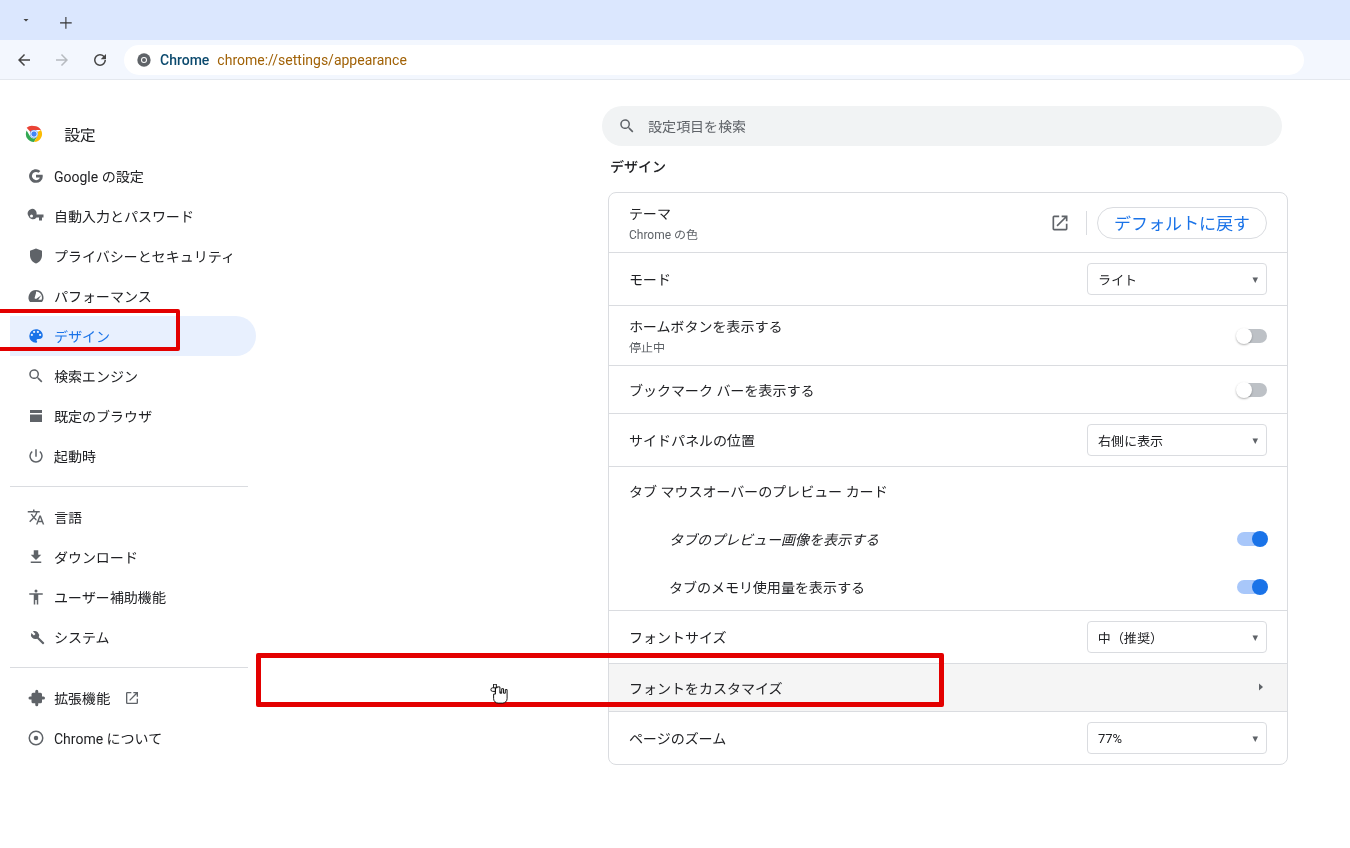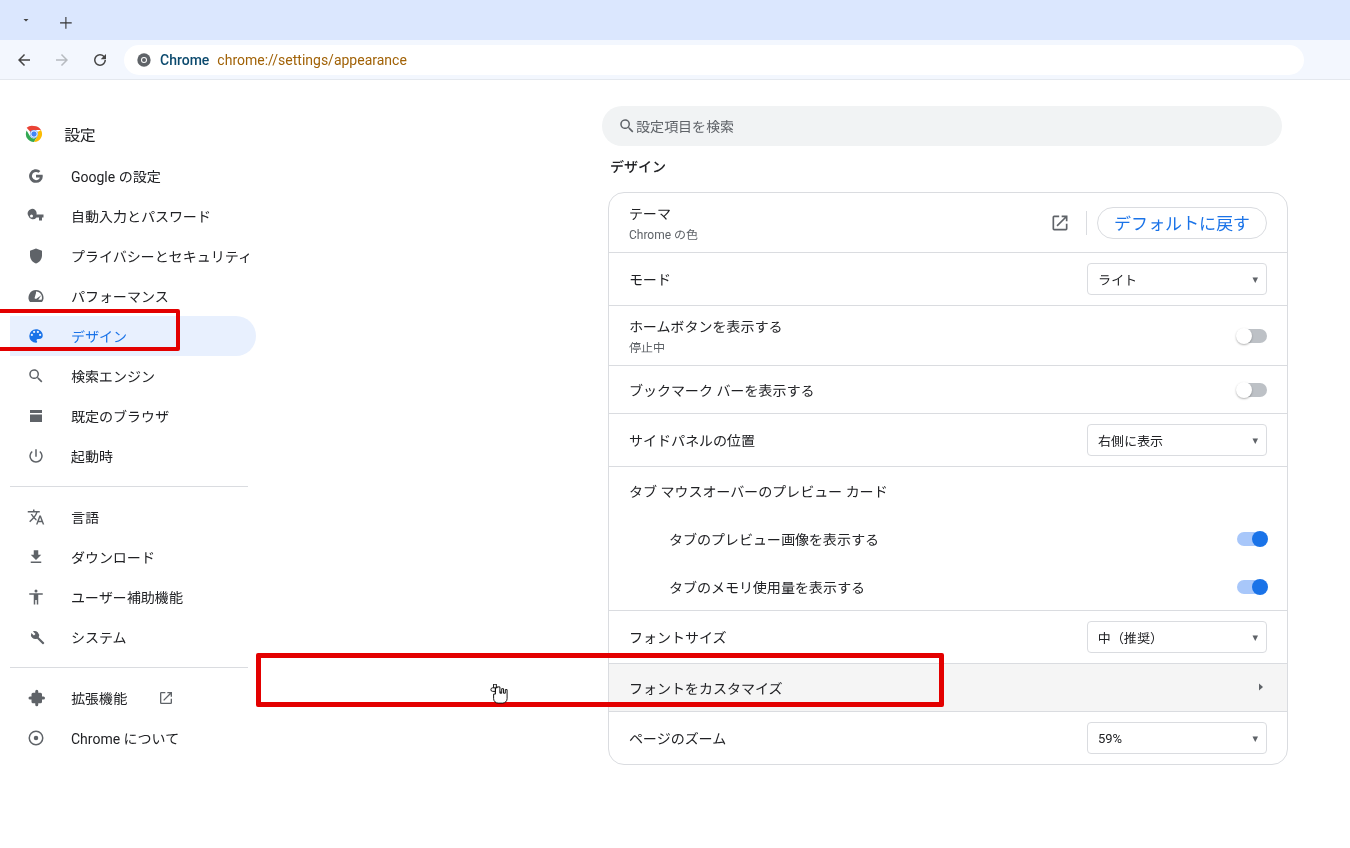--- a/index.html
+++ b/index.html
@@ -30,36 +30,36 @@
   .omnibox{flex:0 1 1180px;height:30px;background:#fff;border-radius:15px;display:flex;align-items:center;padding:0 12px;gap:8px;font-size:14px;}
   .omnibox .secure{display:flex;align-items:center;gap:6px;color:#0c4a6e;}
   .omnibox .secure svg{margin-right:2px;}
   .omnibox .url{color:#a16207;}
 
   
   .settings-header{display:flex;align-items:flex-end;height:66px;}
   .settings-header .brand{display:flex;align-items:center;gap:18px;padding-left:22px;width:334px;}
   .settings-header .brand-title{font-size:16px;color:var(--text);}
   .search-wrap{flex:0 0 680px;margin-left:268px;}
-  .search{background:var(--search-bg);border-radius:20px;height:40px;display:flex;align-items:center;padding:0 16px;color:var(--muted);font-size:14px;}
+  .search{background:var(--search-bg);border-radius:20px;height:40px;display:flex;align-items:center;padding:0 16px;gap:12px;color:var(--muted);font-size:14px;}
 
   
   .content{display:flex;}
   .sidebar{width:260px;padding-top:10px;padding-left:10px;padding-right:4px;}
-  .side-item{height:40px;display:flex;align-items:center;gap:25px;padding-left:16px;border-radius:0 20px 20px 0;font-size:14px;color:var(--text);cursor:pointer;}
+  .side-item{height:40px;display:flex;align-items:center;gap:8px;padding-left:16px;border-radius:0 20px 20px 0;font-size:14px;color:var(--text);cursor:pointer;}
   .side-item .ic{width:20px;height:20px;display:flex;align-items:center;justify-content:center;color:var(--muted);}
   .side-item.active{background:var(--side-hl);color:var(--blue);}
   .side-item.active .ic{color:var(--blue);}
   .side-sep{border:none;border-top:1px solid var(--border);margin:10px 8px 10px 0;}
   .side-hl-box{position:absolute;border:4px solid #e30000;border-radius:2px;pointer-events:none;}
 
   
   .main{flex:1;padding-left:348px;padding-top:10px;}
   .main h2{font-size:14px;font-weight:500;color:var(--text);margin:0 0 16px 2px;}
-  .card{width:680px;border:1px solid var(--border);border-radius:16px;background:#fff;}
+  .card{width:680px;border:1px solid var(--border);border-radius:8px;background:#fff;}
   .row{min-height:48px;padding:10px 20px;border-bottom:1px solid var(--border);display:flex;align-items:center;gap:10px;font-size:14px;}
   .row:last-child{border-bottom:none;}
   .row .label{display:flex;flex-direction:column;gap:2px;}
   .row .sub{font-size:12px;color:var(--muted);}
   .row .spacer{flex:1;}
   .row.indent{padding-left:60px;}
   .row.clickable{cursor:pointer;}
   .row.hot{background:#f5f5f5;}
   .row .chev{color:var(--muted);}
 
@@ -322,21 +322,21 @@
         <span>サイドパネルの位置</span>
         <div class="spacer"></div>
         <div class="select">
             <span>右側に表示</span>
           </div>
       </div>
 
       <div class="row" style="border-bottom:none;">
         <span>タブ マウスオーバーのプレビュー カード</span>
       </div>
-      <div class="row indent" style="border-bottom:none;">
+      <div class="row indent" style="border-bottom:none;font-style:italic;">
         <span>タブのプレビュー画像を表示する</span>
         <div class="spacer"></div>
         <div class="toggle on"></div>
       </div>
       <div class="row indent">
         <span>タブのメモリ使用量を表示する</span>
         <div class="spacer"></div>
         <div class="toggle on"></div>
       </div>
 
@@ -355,21 +355,21 @@
           <svg width="12" height="12" viewBox="0 0 24 24">
               <path fill="currentColor" d="M8 5l8 7-8 7z"></path>
             </svg>
         </span>
       </div>
 
       <div class="row">
         <span>ページのズーム</span>
         <div class="spacer"></div>
         <div class="select">
-            <span>59%</span>
+            <span>77%</span>
           </div>
       </div>
 
     </div>
 
     <div class="highlight-box" style="left:-4px;top:507px;width:688px;height:54px;"></div>
 
     <svg class="cursor" style="left:230px;top:538px;" width="18" height="22" viewBox="0 0 20 24">
       <path fill="#fff" stroke="#000" stroke-width="1" d="M6 2v16l4-4h6z"></path>
       <rect x="4" y="0" width="3" height="6" fill="#fff" stroke="#000" stroke-width="1"></rect>

